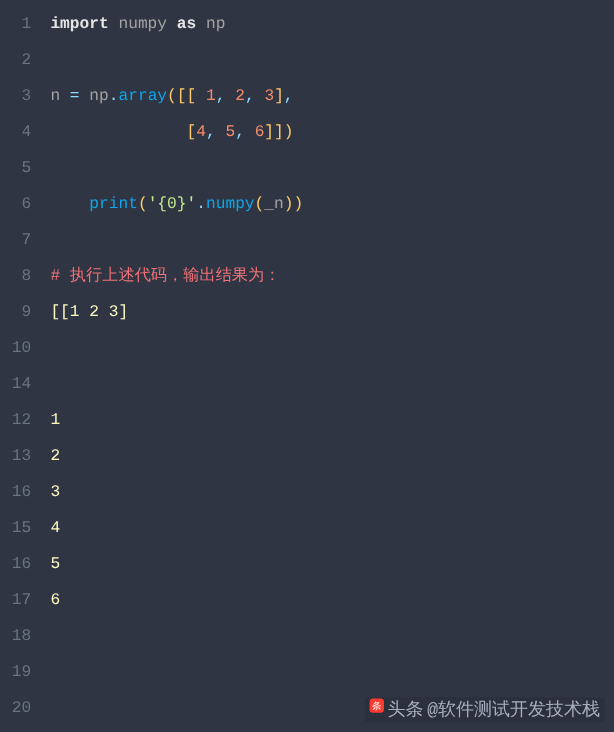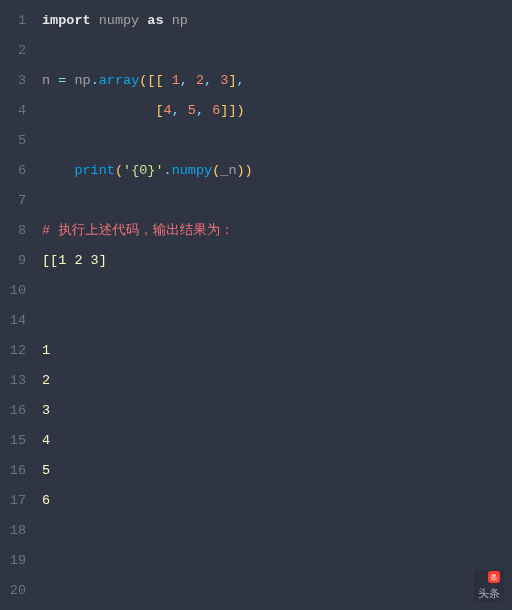--- a/index.html
+++ b/index.html
@@ -48,29 +48,28 @@
   .op { color: #89ddff; }       
   .pn { color: #ffcb6b; }       
   .num { color: #f78c6c; }      
   .str { color: #c3e88d; }      
   .cmt { color: #f07178; }      
   .out { color: #fef9c3; }      
   .watermark {
     position: absolute;
     bottom: 8px;
     right: 8px;
-    font-size: 11px;
+    font-size: 15px;
     color: #a8b0bf;
     background: rgba(0,0,0,0.08);
     padding: 1px 4px;
     border-radius: 2px;
     display: flex;
-    align-items: flex-end;
+    align-items: flex-start;
     gap: 3px;
-    flex-direction: column;
   }
   .watermark .logo {
     display: inline-block;
     width: 12px;
     height: 12px;
     background: #ff3b30;
     border-radius: 3px;
     position: relative;
   }
   .watermark .logo::after {
@@ -126,13 +125,14 @@
       <pre><span class="out">3</span></pre>
       <pre><span class="out">4</span></pre>
       <pre><span class="out">5</span></pre>
       <pre><span class="out">6</span></pre>
     </div>
 </div>
 
 <div class="watermark">
   <span class="logo"></span>
   <span>头条</span>
+  <span>@软件测试开发技术栈</span>
 </div>
 
 </body></html>

